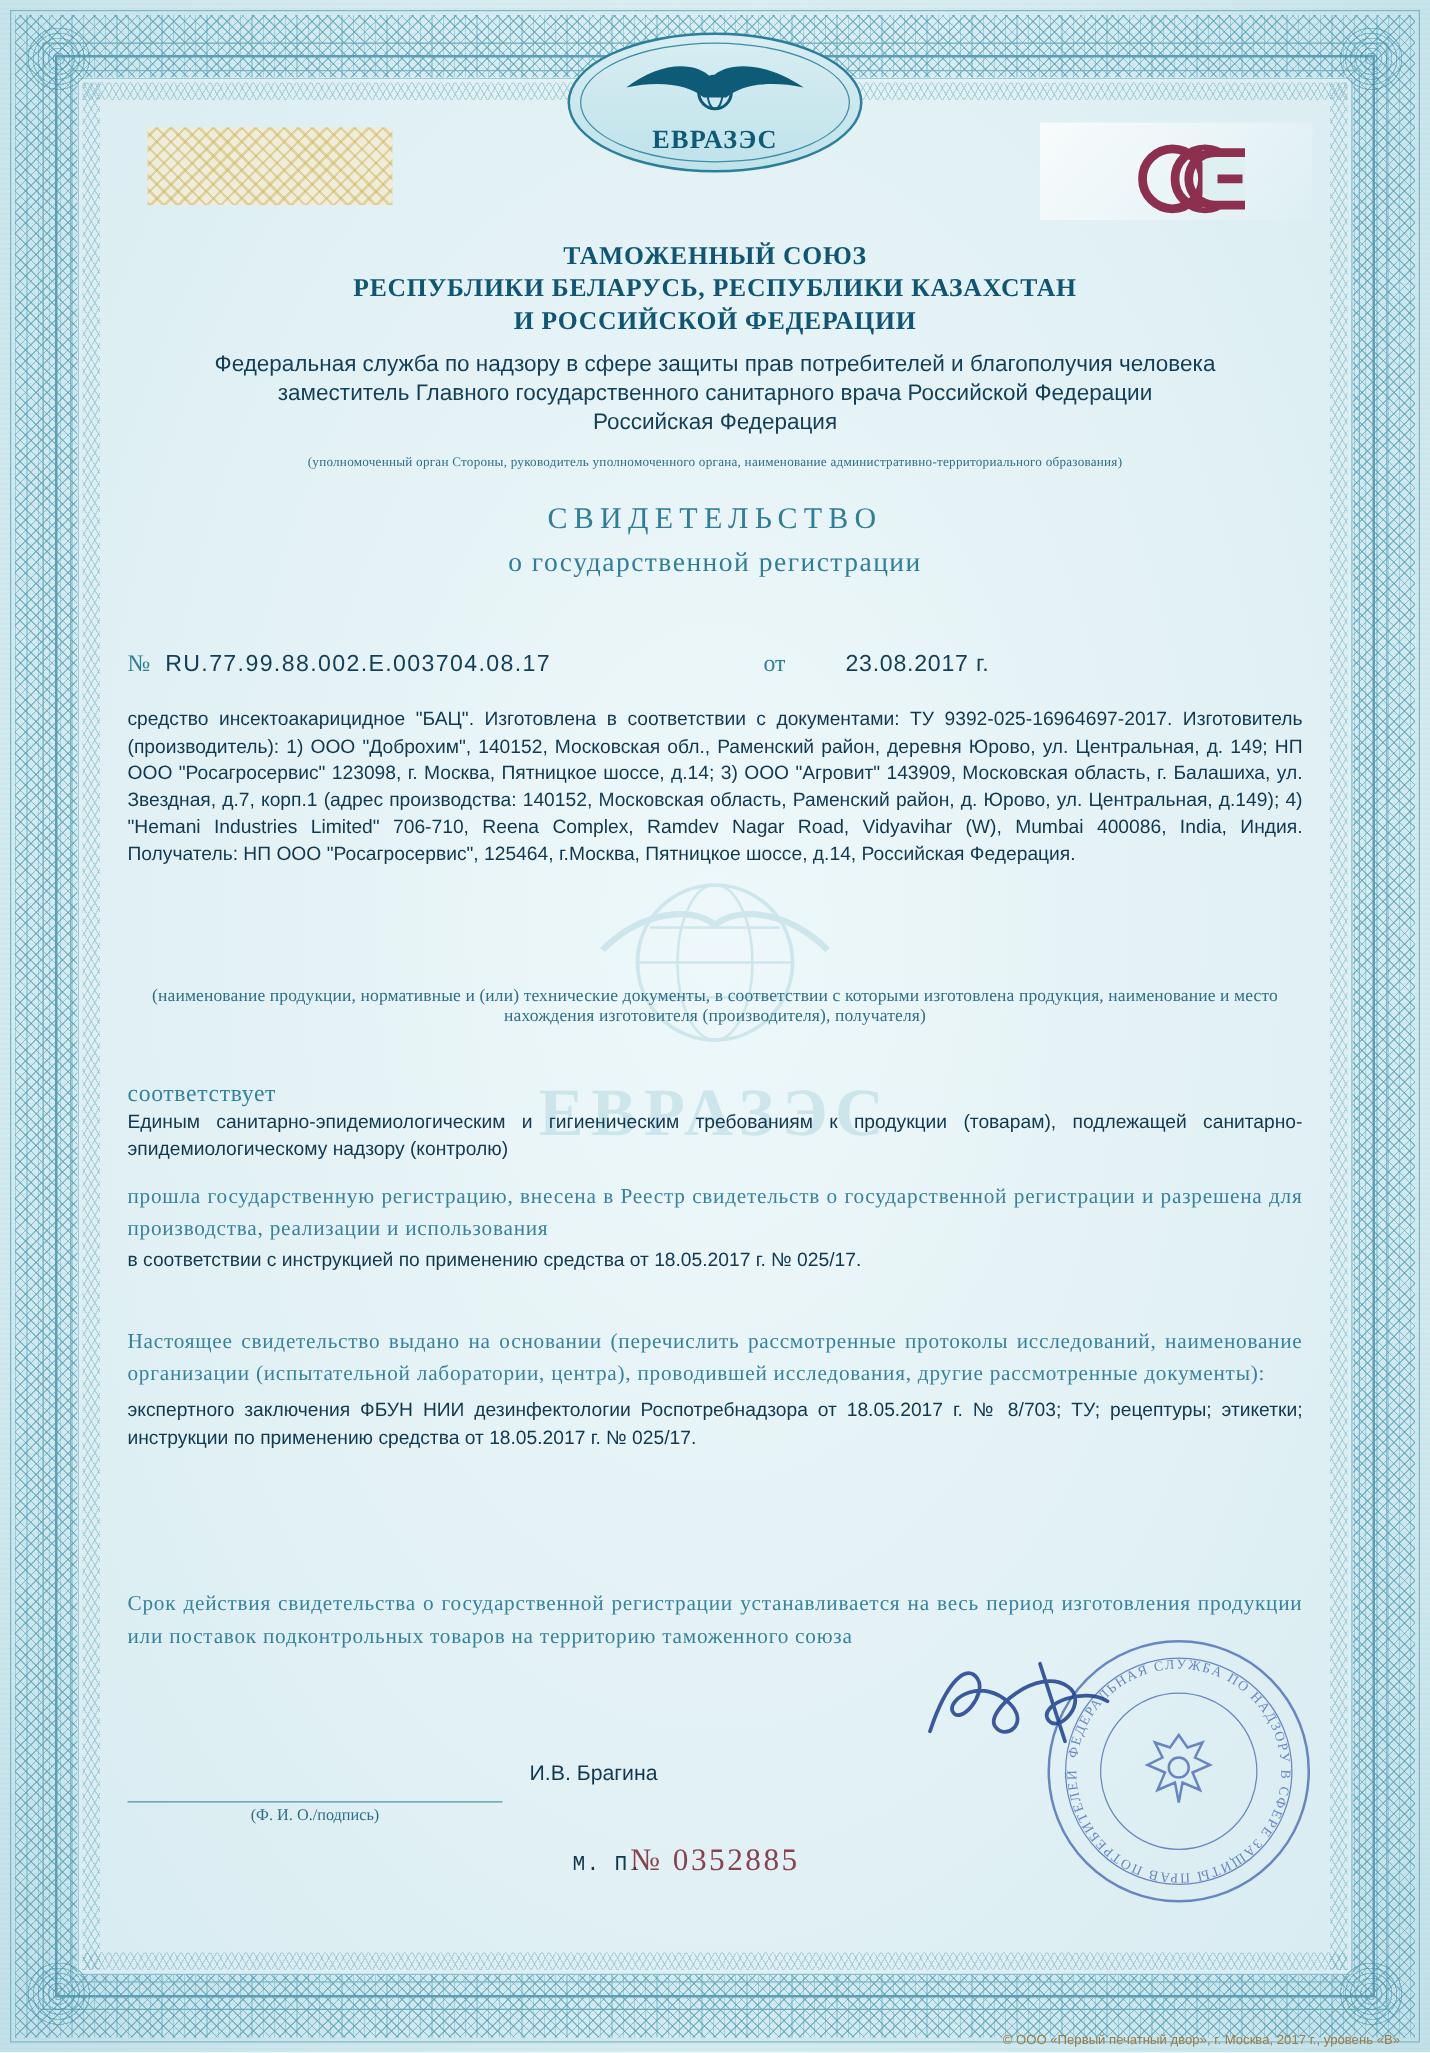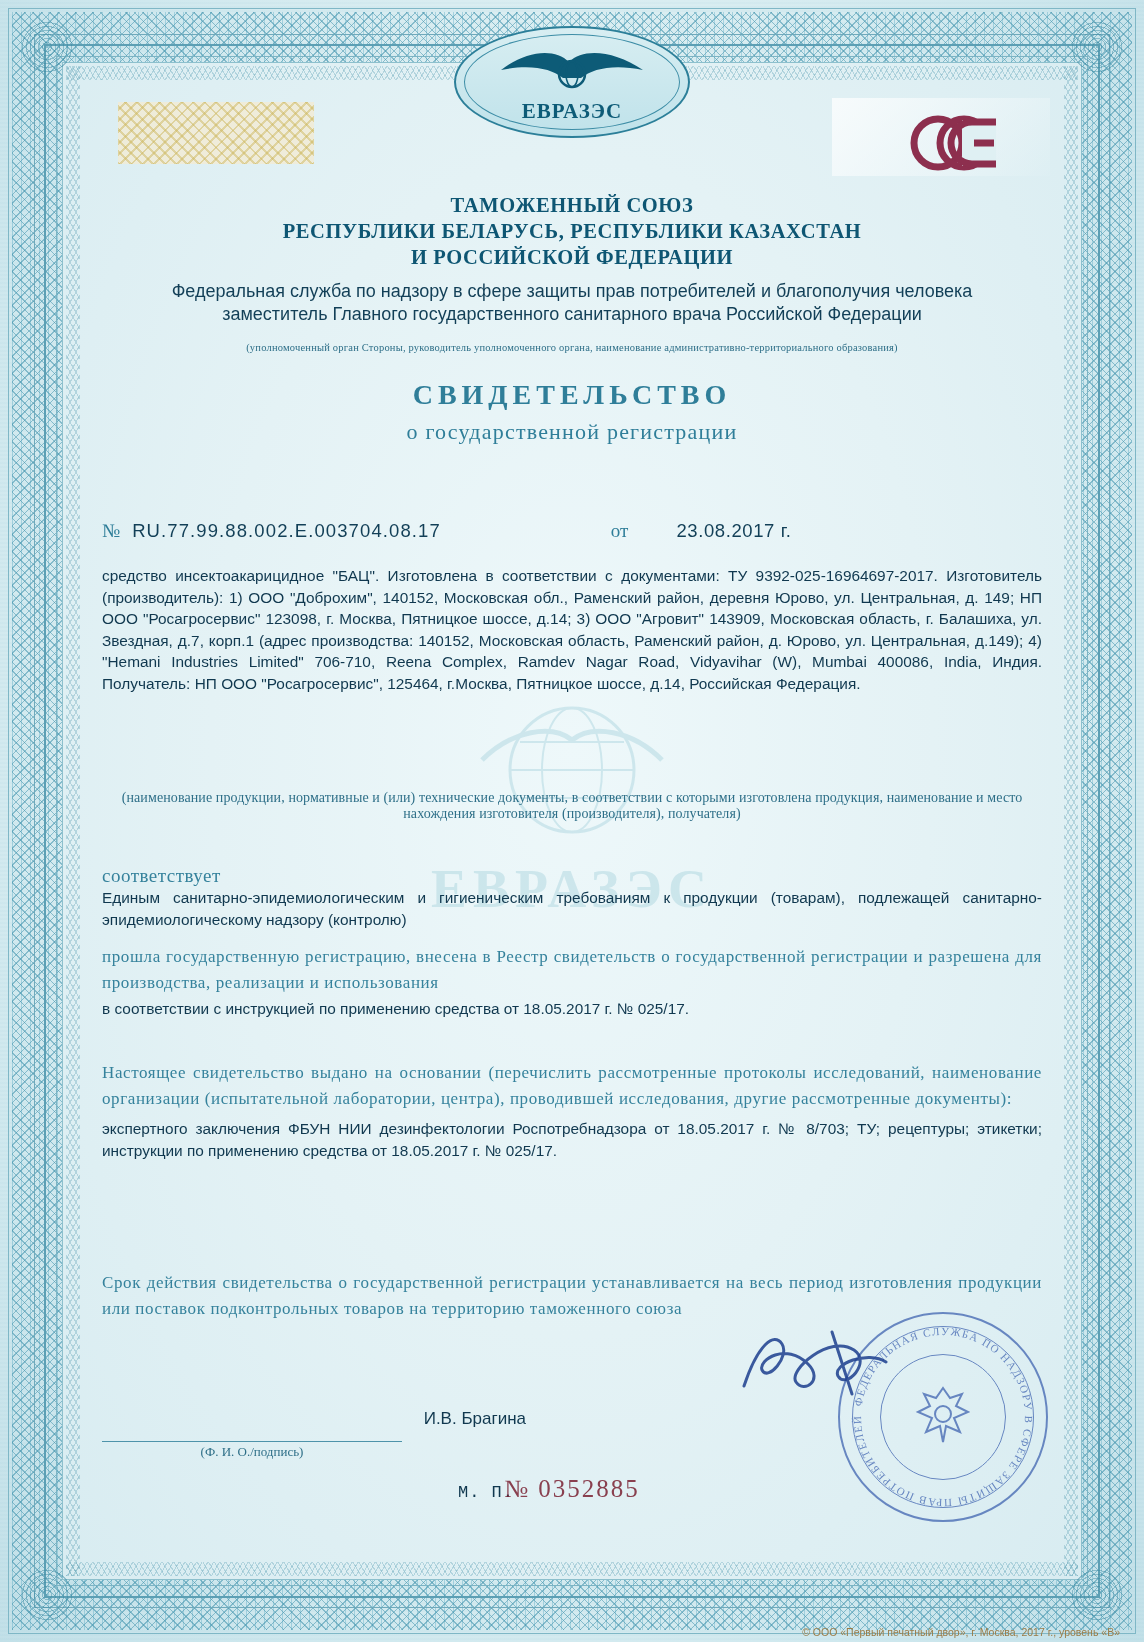--- a/index.html
+++ b/index.html
@@ -190,22 +190,22 @@
     margin-top: 16px;
     font-family: "Liberation Serif", serif;
     font-size: 10.5px;
     color: #2e6f88;
     letter-spacing: .2px;
   }
 
   .title-main {
     margin-top: 26px;
     font-family: "Liberation Serif", serif;
-    font-size: 28px;
-    font-weight: bold;
+    font-size: 24px;
+    font-weight: normal;
     letter-spacing: 5px;
     color: #2f7e99;
   }
   .title-sub {
     margin-top: 8px;
     font-family: "Liberation Serif", serif;
     font-size: 22px;
     letter-spacing: 1.2px;
     color: #2f7e99;
   }
@@ -435,20 +435,21 @@
     </div>
 
     <div class="head-block">
       <div class="h-cu">ТАМОЖЕННЫЙ СОЮЗ</div>
       <div class="h-cu">РЕСПУБЛИКИ БЕЛАРУСЬ, РЕСПУБЛИКИ КАЗАХСТАН</div>
       <div class="h-cu">И РОССИЙСКОЙ ФЕДЕРАЦИИ</div>
 
       <div class="org-lines">
         <div>Федеральная служба по надзору в сфере защиты прав потребителей и благополучия человека</div>
         <div>заместитель Главного государственного санитарного врача Российской Федерации</div>
+        <div>Российская Федерация</div>
       </div>
 
       <div class="note-small">(уполномоченный орган Стороны, руководитель уполномоченного органа, наименование административно-территориального образования)</div>
 
       <div class="title-main">СВИДЕТЕЛЬСТВО</div>
       <div class="title-sub">о государственной регистрации</div>
     </div>
 
     <div class="num-row">
       <span class="num-label">№</span>

